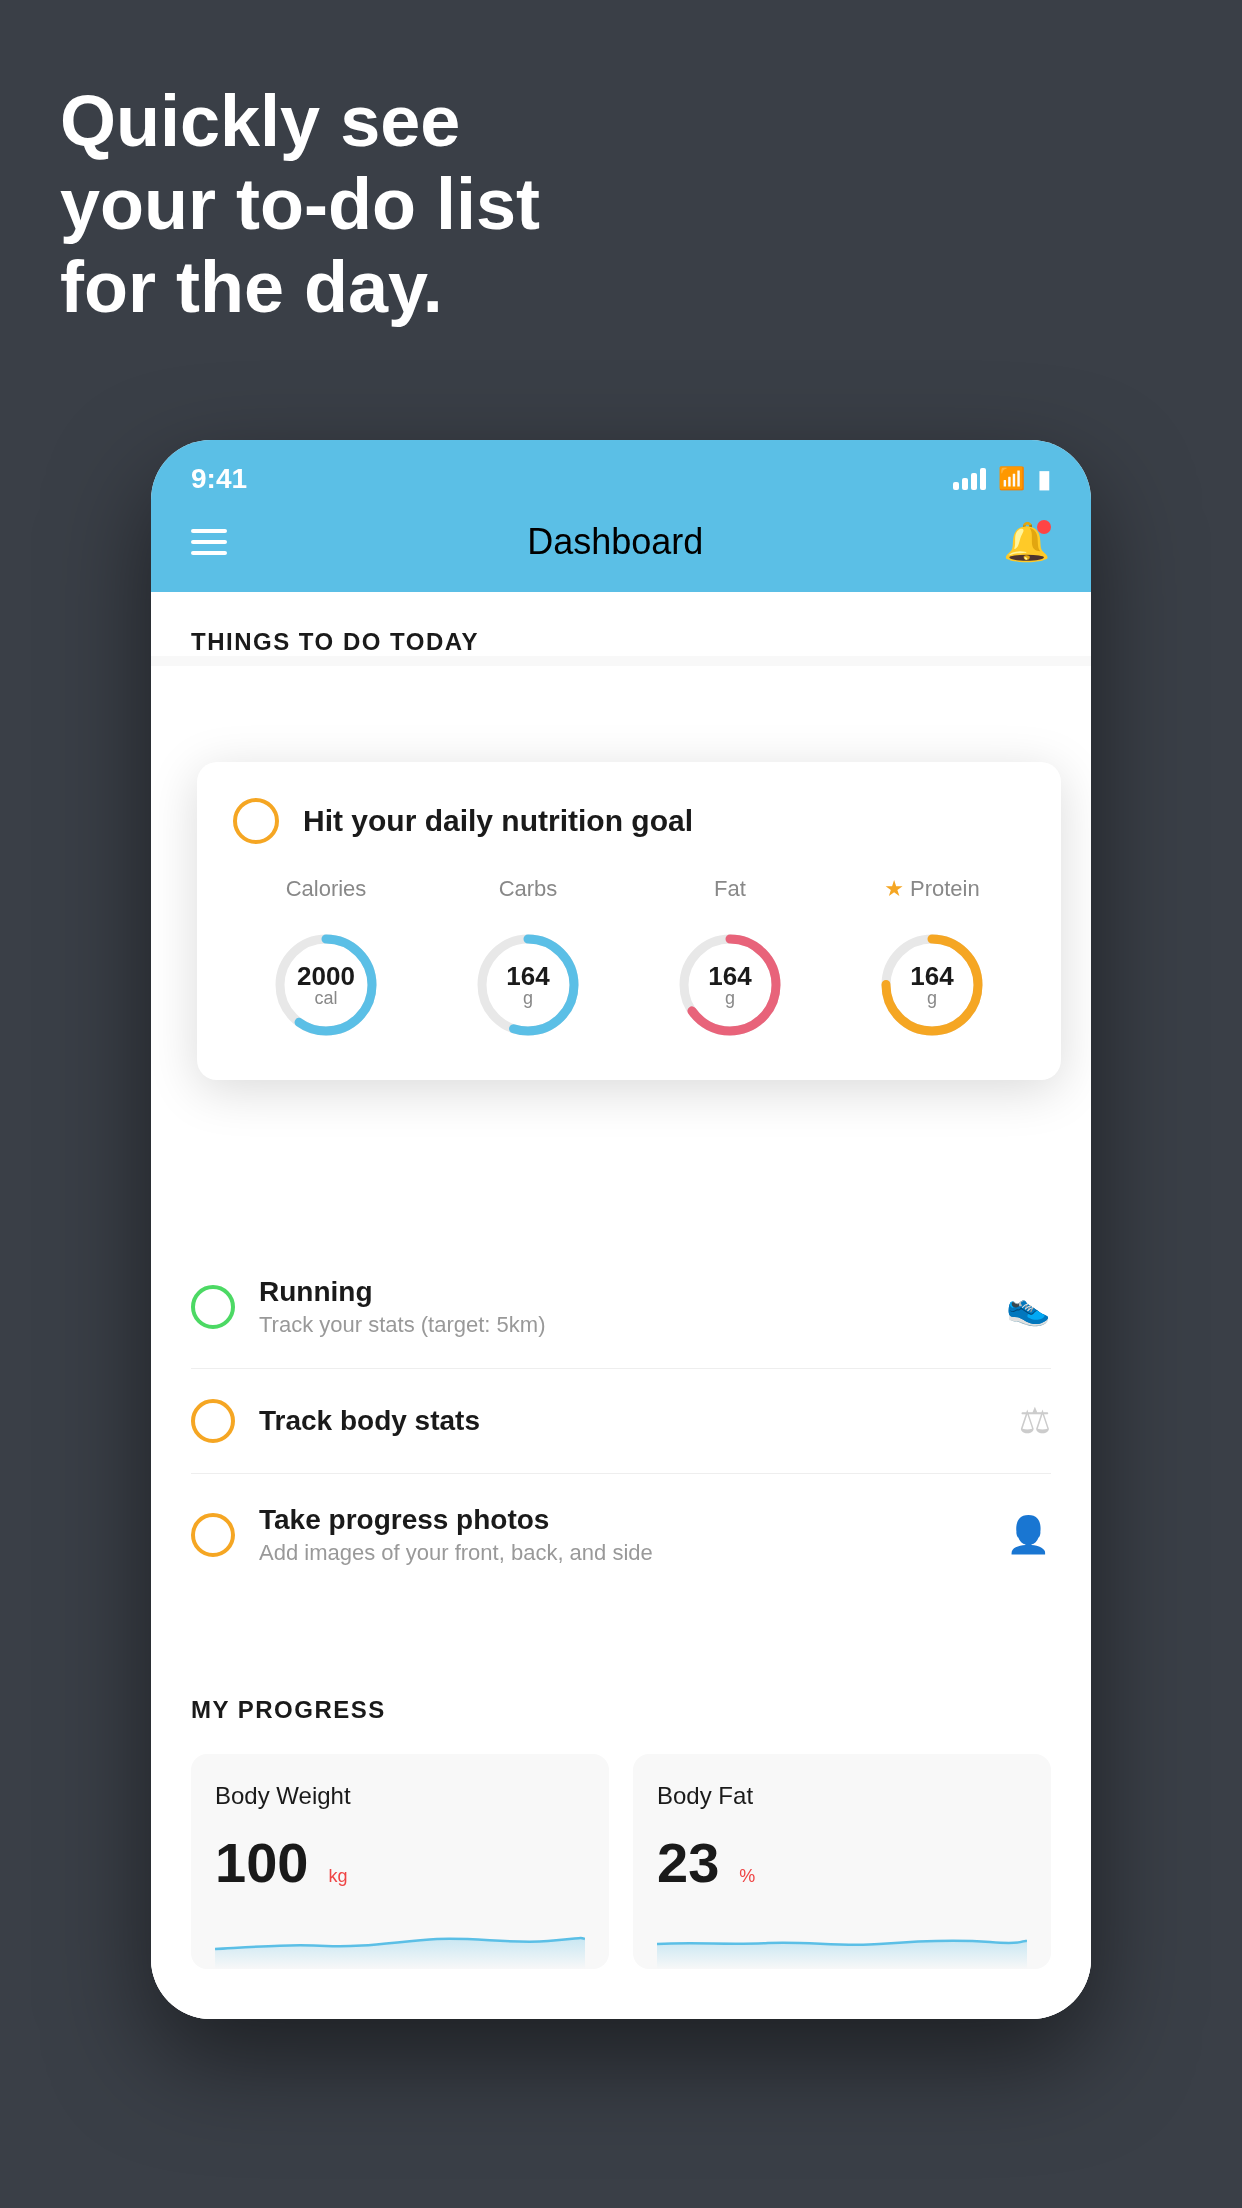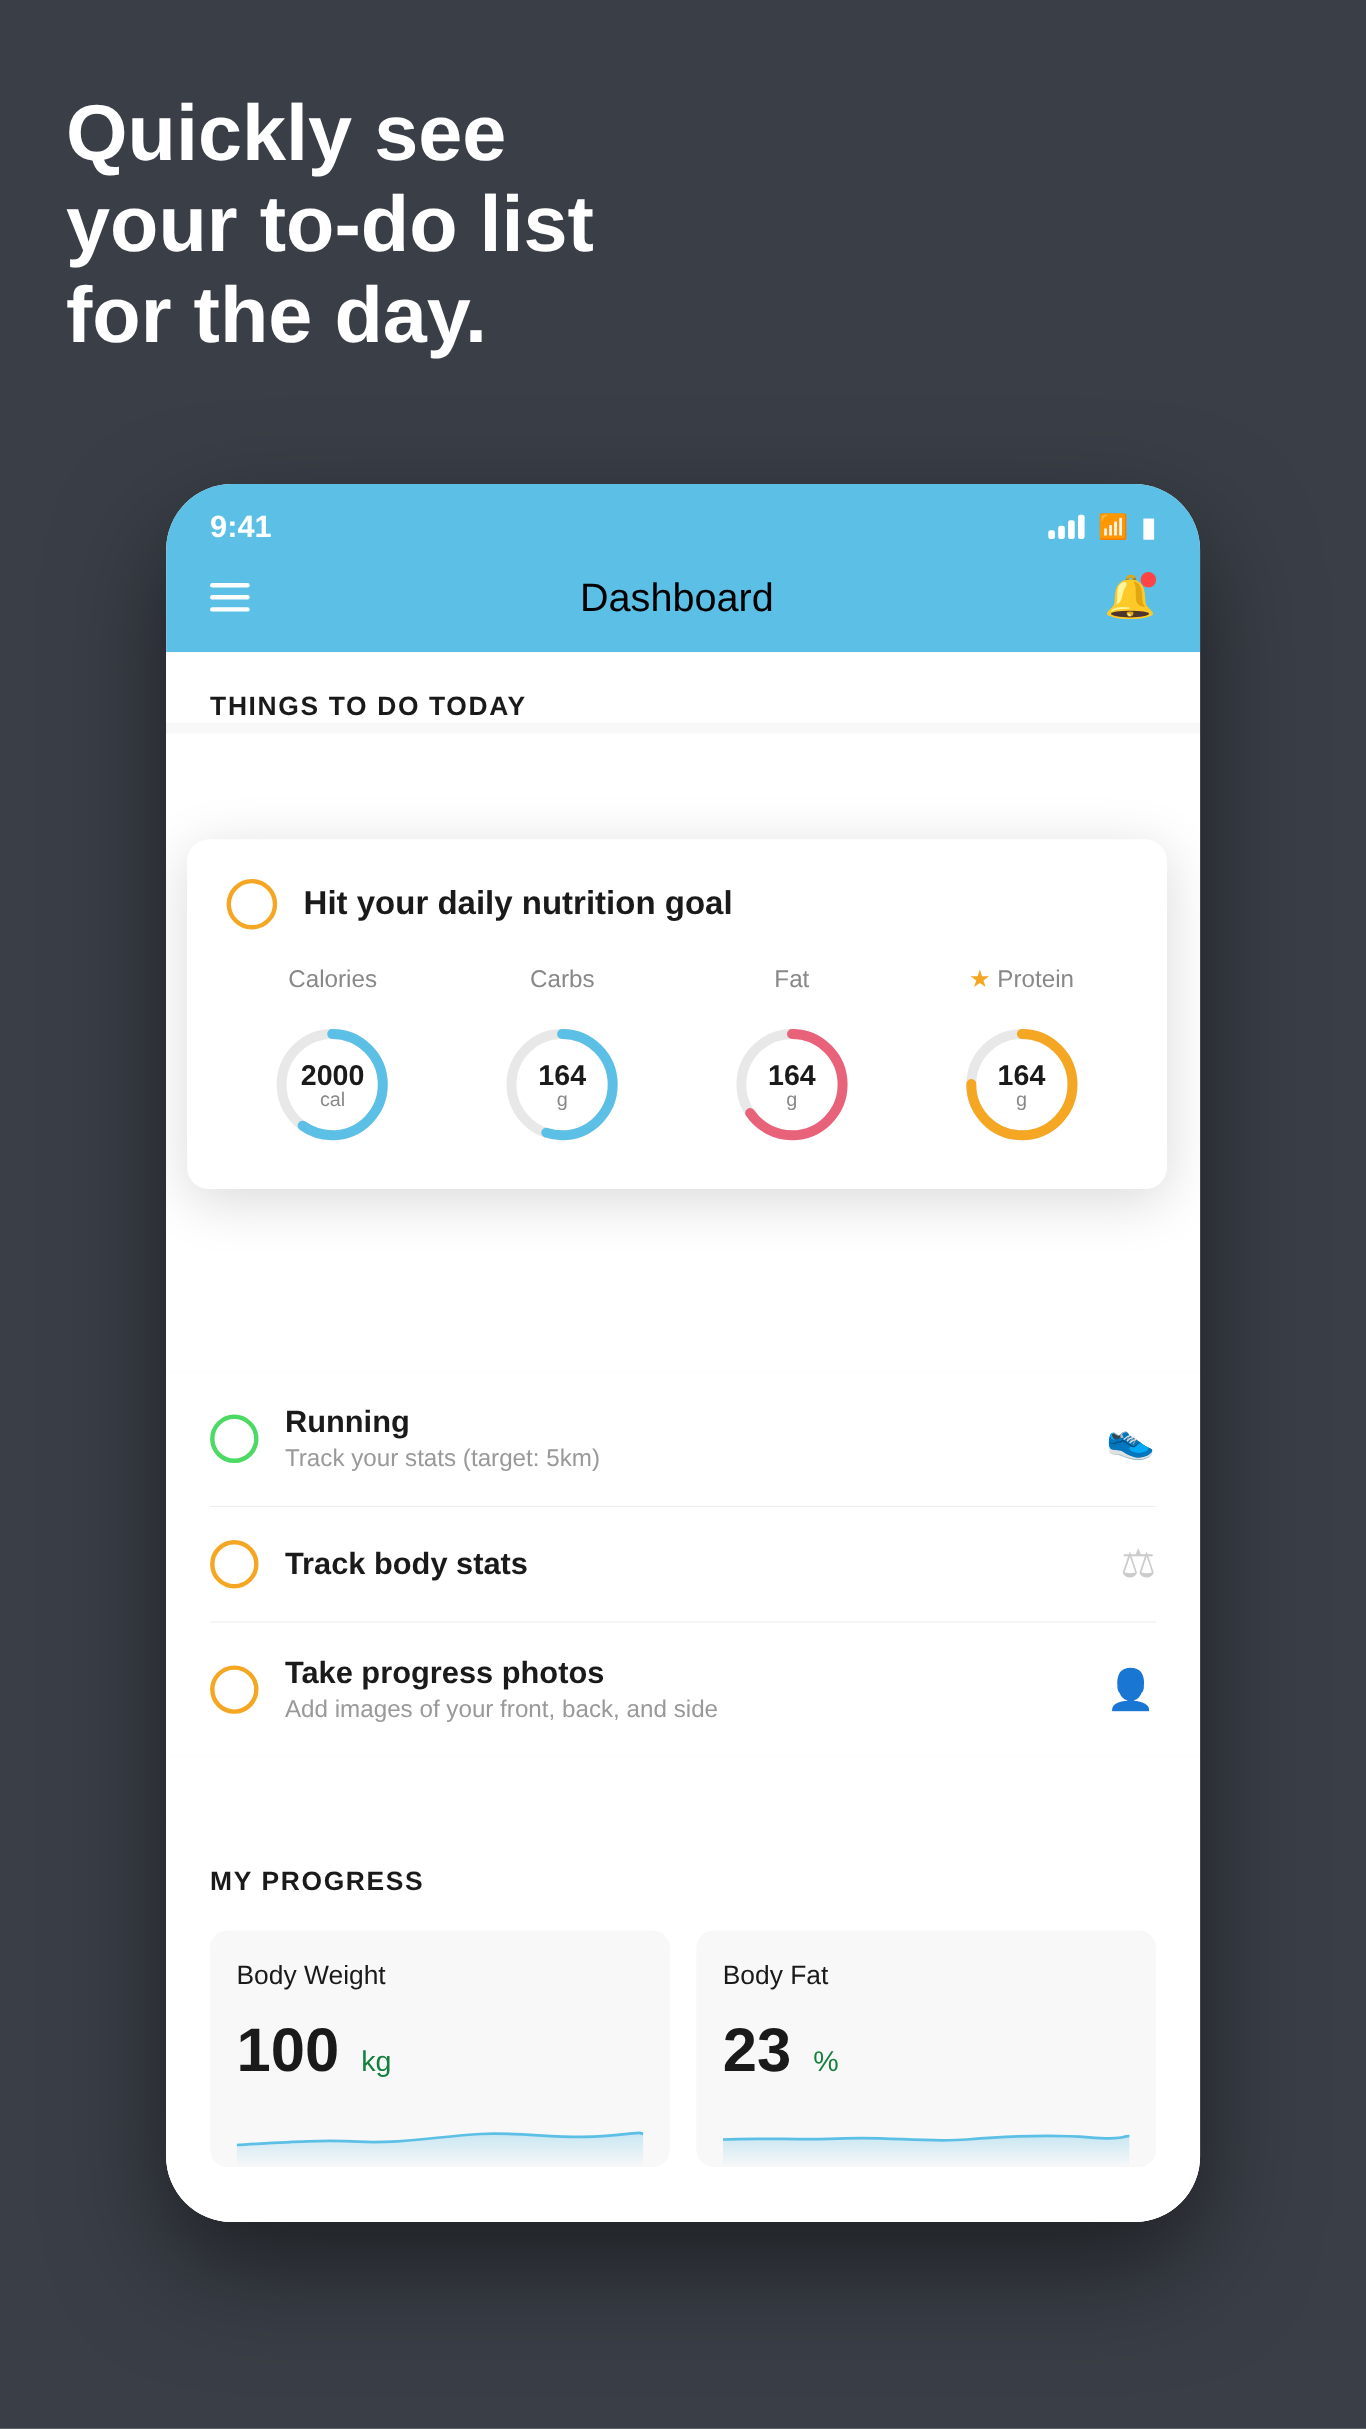--- a/index.html
+++ b/index.html
@@ -131,21 +131,21 @@
       color: #1a1a1a;
       letter-spacing: 1.5px;
       text-transform: uppercase;
       margin-bottom: 10px;
     }
 
     
     .floating-card {
       position: absolute;
       top: 170px;
-      left: 19px;
+      left: 46px;
       right: 30px;
       background: white;
       border-radius: 20px;
       padding: 36px 36px 40px;
       box-shadow: 0 10px 50px rgba(0,0,0,0.15);
       z-index: 10;
     }
     .card-header-row {
       display: flex;
       align-items: center;
@@ -295,22 +295,22 @@
       align-items: baseline;
       gap: 20px;
       margin-bottom: 24px;
     }
     .progress-value {
       font-size: 56px;
       font-weight: 700;
       color: #1a1a1a;
     }
     .progress-unit {
-      font-size: 26px;
-      color: #15803d;
+      font-size: 18px;
+      color: #ef4444;
     }
     .progress-chart {
       height: 50px;
       position: relative;
       overflow: hidden;
     }
     .progress-chart svg {
       width: 100%;
       height: 100%;
     }

